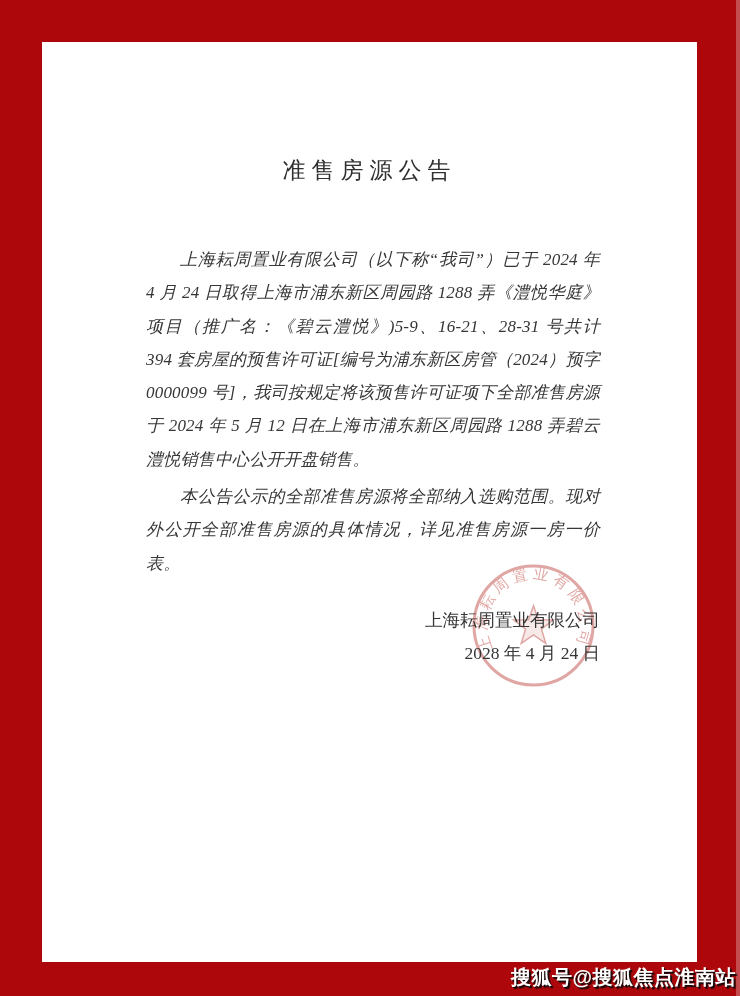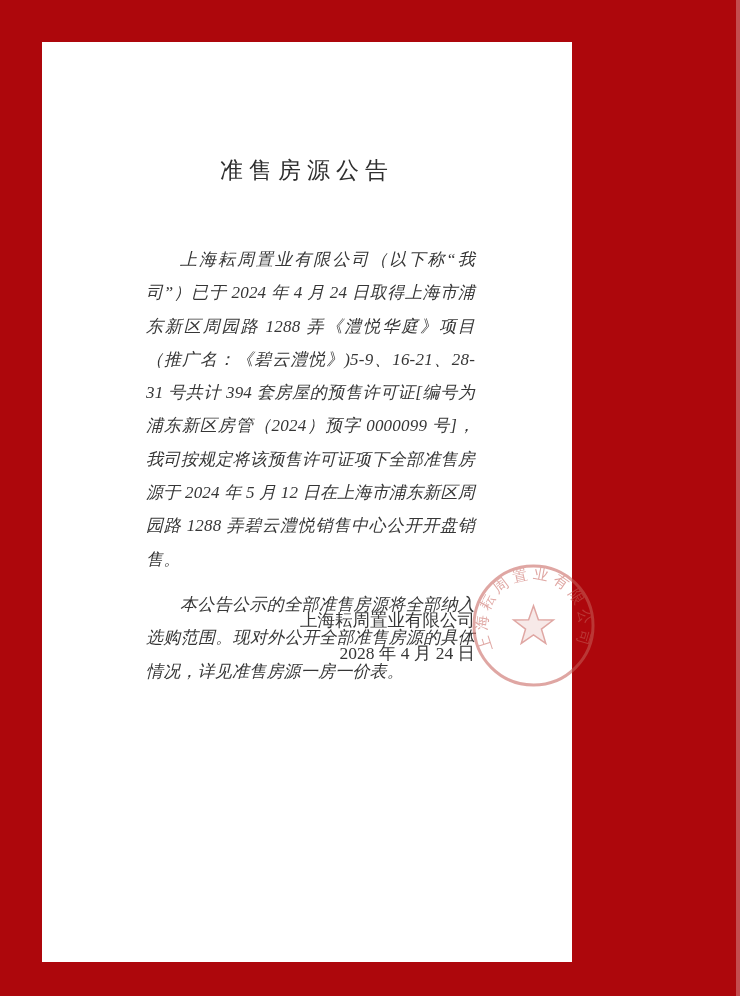--- a/index.html
+++ b/index.html
@@ -24,21 +24,21 @@
     position: absolute;
     right: 0; top: 0;
     width: 4px;
     height: 100%;
     background: rgba(255,255,255,0.28);
   }
   .page {
     position: absolute;
     left: 42px;
     top: 42px;
-    width: 530px;
+    width: 655px;
     height: 920px;
     background: #ffffff;
   }
   .page-title {
     margin: 0;
     padding-top: 113px;
     text-align: center;
     font-size: 23px;
     font-weight: normal;
     letter-spacing: 6px;
@@ -51,21 +51,21 @@
   }
   .body-text p {
     margin: 0;
     font-size: 17px;
     line-height: 33.3px;
     text-align: justify;
     text-indent: 2em;
     letter-spacing: 0.2px;
   }
   .body-text p + p {
-    margin-top: 12px;
+    margin-top: 4px;
   }
   .signature {
     position: absolute;
     top: 562px;
     right: 97px;
     text-align: right;
     font-size: 17.5px;
     line-height: 33px;
     color: #363636;
     z-index: 3;
@@ -117,14 +117,15 @@
 
     <div class="signature">
       <div>上海耘周置业有限公司</div>
       <div>2028 年 4 月 24 日</div>
     </div>
 
   </div>
 
   <div class="frame-edge-highlight"></div>
 
+  <div class="watermark">搜狐号@搜狐焦点淮南站</div>
 
 </div>
 
 </body></html>

